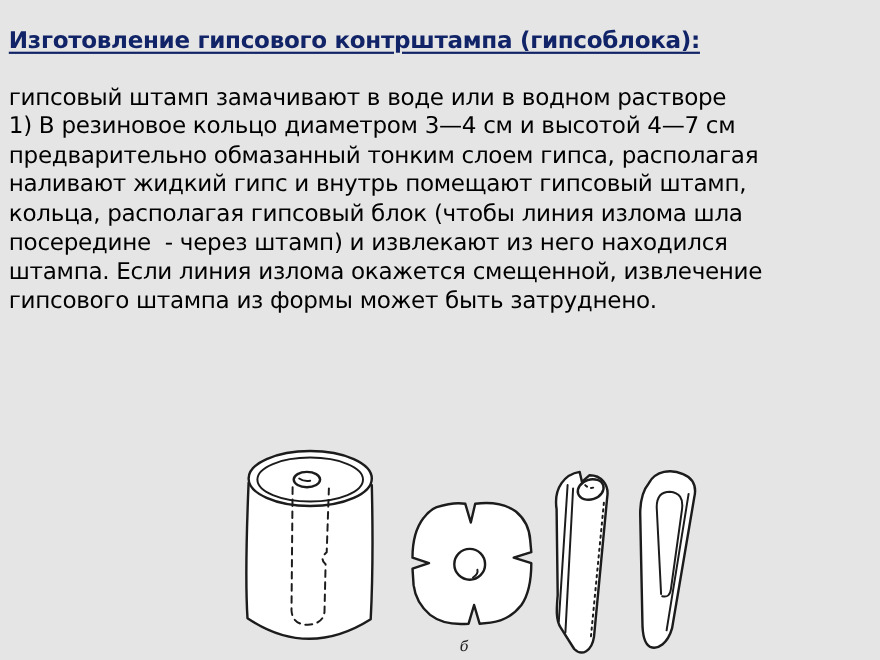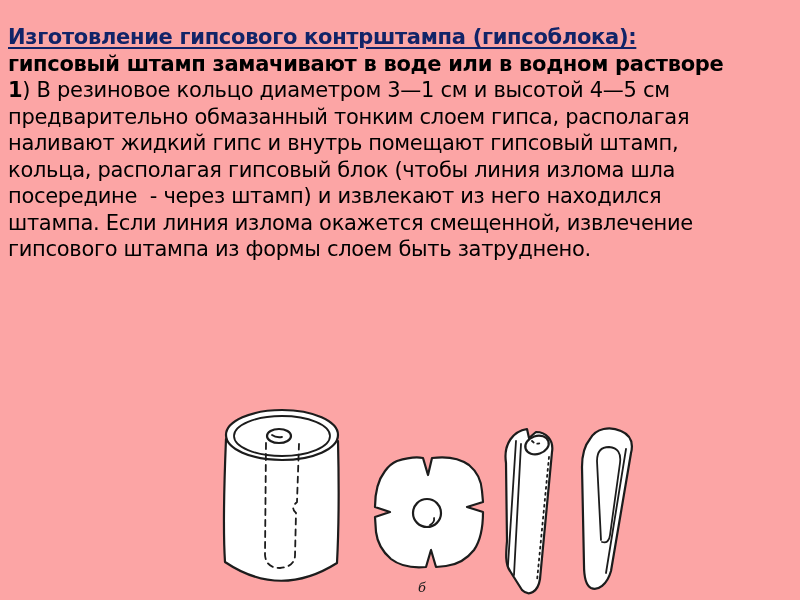--- a/index.html
+++ b/index.html
@@ -1,25 +1,25 @@
 <!DOCTYPE html>
 <html><head>
 <meta charset="utf-8">
 <style>
   html,body{margin:0;padding:0;background:#fff;}
   .slide{
-    position:relative;width:800px;height:600px;background:#fca5a5;overflow:hidden;
+    position:relative;width:800px;height:600px;background:#e5e5e5;overflow:hidden;
     font-family:"DejaVu Sans", sans-serif;
   }
   .textblock{position:absolute;left:8px;top:24px;width:792px;}
   .line{
     font-size:21px;line-height:26.5px;height:26.5px;color:#000;
     white-space:pre;letter-spacing:-0.3px;
   }
-  .bold{font-weight:bold;}
+  .bold{font-weight:normal;margin-top:24px;}
   .title-line{
     font-weight:bold;text-decoration:underline;
     text-decoration-thickness:2px;text-underline-offset:3px;
   }
   .figure{position:absolute;left:180px;top:395px;width:480px;height:205px;}
   .figure svg{display:block;width:480px;height:205px;}
   .outline{fill:#ffffff;stroke:#1c1c1c;stroke-width:2.2;stroke-linejoin:round;stroke-linecap:round;}
   .thin{fill:none;stroke:#1c1c1c;stroke-width:1.8;stroke-linejoin:round;stroke-linecap:round;}
   .dashed{fill:none;stroke:#1c1c1c;stroke-width:1.8;stroke-dasharray:6 5;stroke-linecap:round;}
   .dots{fill:none;stroke:#1c1c1c;stroke-width:1.8;stroke-dasharray:2 4;stroke-linecap:round;}
@@ -28,28 +28,28 @@
 </head>
 <body>
 
 <div class="slide">
 
   <div class="textblock">
     <div class="line title-line" style="color:#122468;text-decoration-color:#122468;">Изготовление гипсового контрштампа (гипсоблока):</div>
 
     <div class="line bold">гипсовый штамп замачивают в воде или в водном растворе</div>
 
-    <div class="line"><span class="bold">1</span><span>) В резиновое кольцо диаметром 3—1 см и высотой 4—5 см</span></div>
+    <div class="line"><span class="bold">1</span><span>) В резиновое кольцо диаметром 3—4 см и высотой 4—7 см</span></div>
     <div class="line">предварительно обмазанный тонким слоем гипса, располагая</div>
     <div class="line">наливают жидкий гипс и внутрь помещают гипсовый штамп,</div>
 
     <div class="line">кольца, располагая гипсовый блок (чтобы линия излома шла</div>
     <div class="line">посередине  - через штамп) и извлекают из него находился</div>
     <div class="line">штампа. Если линия излома окажется смещенной, извлечение</div>
-    <div class="line">гипсового штампа из формы слоем быть затруднено.</div>
+    <div class="line">гипсового штампа из формы может быть затруднено.</div>
   </div>
 
   <div class="figure">
     <svg viewBox="0 0 480 205" xmlns="http://www.w3.org/2000/svg">
 
       <g>
         <path class="outline" d="M46,44 C44,92 43,136 45,167 Q100,204 157,168 C159,130 159,88 158,46 Z"></path>
         <ellipse class="outline" cx="102" cy="40" rx="56" ry="25"></ellipse>
         <ellipse class="thin" cx="102" cy="41" rx="48" ry="20"></ellipse>
         <ellipse class="outline" cx="99" cy="41" rx="12" ry="7"></ellipse>

